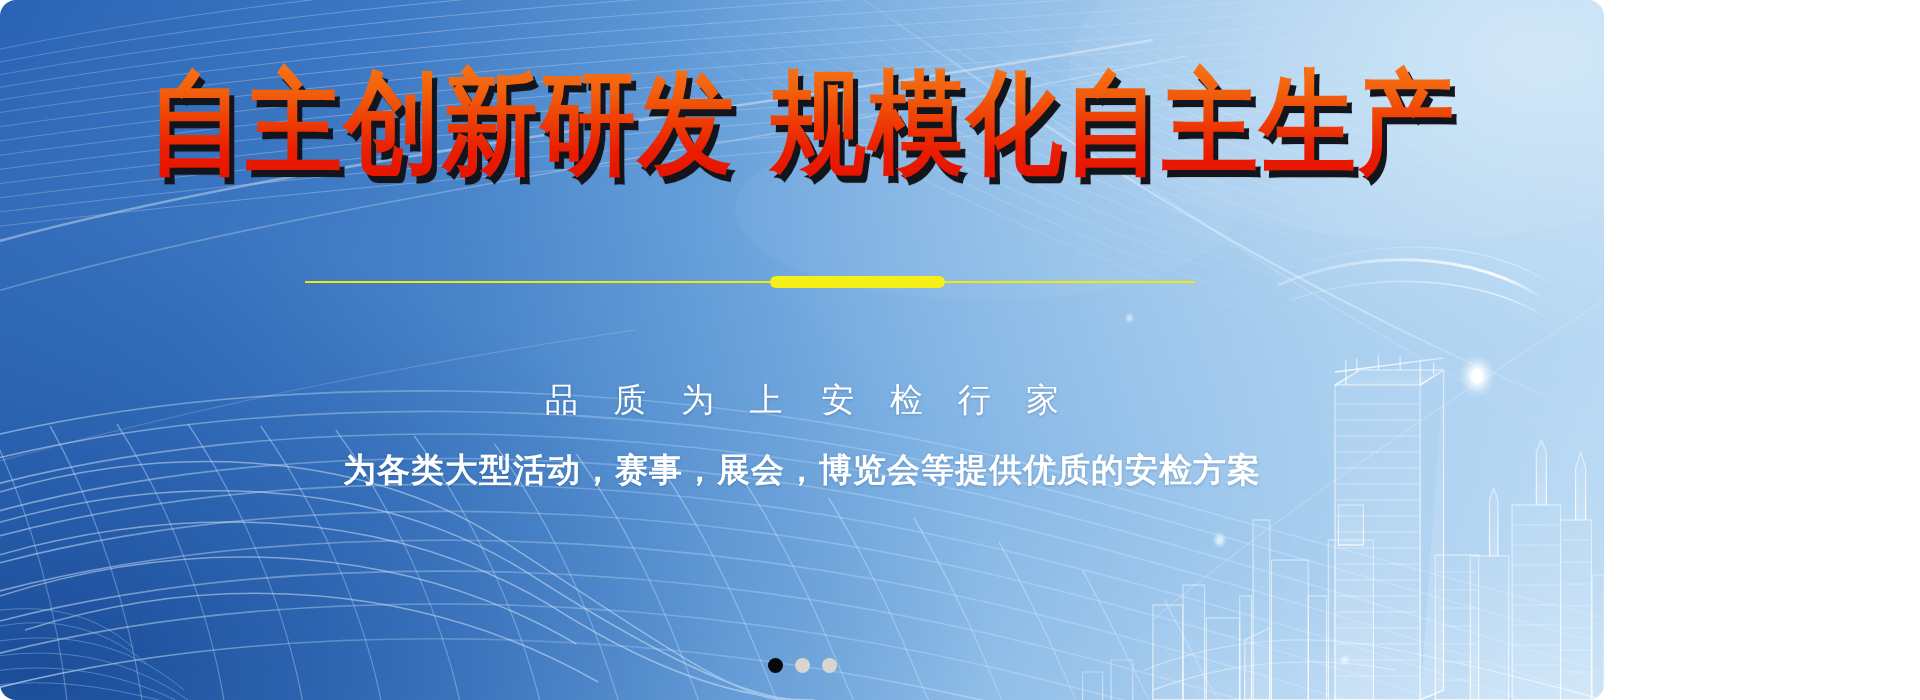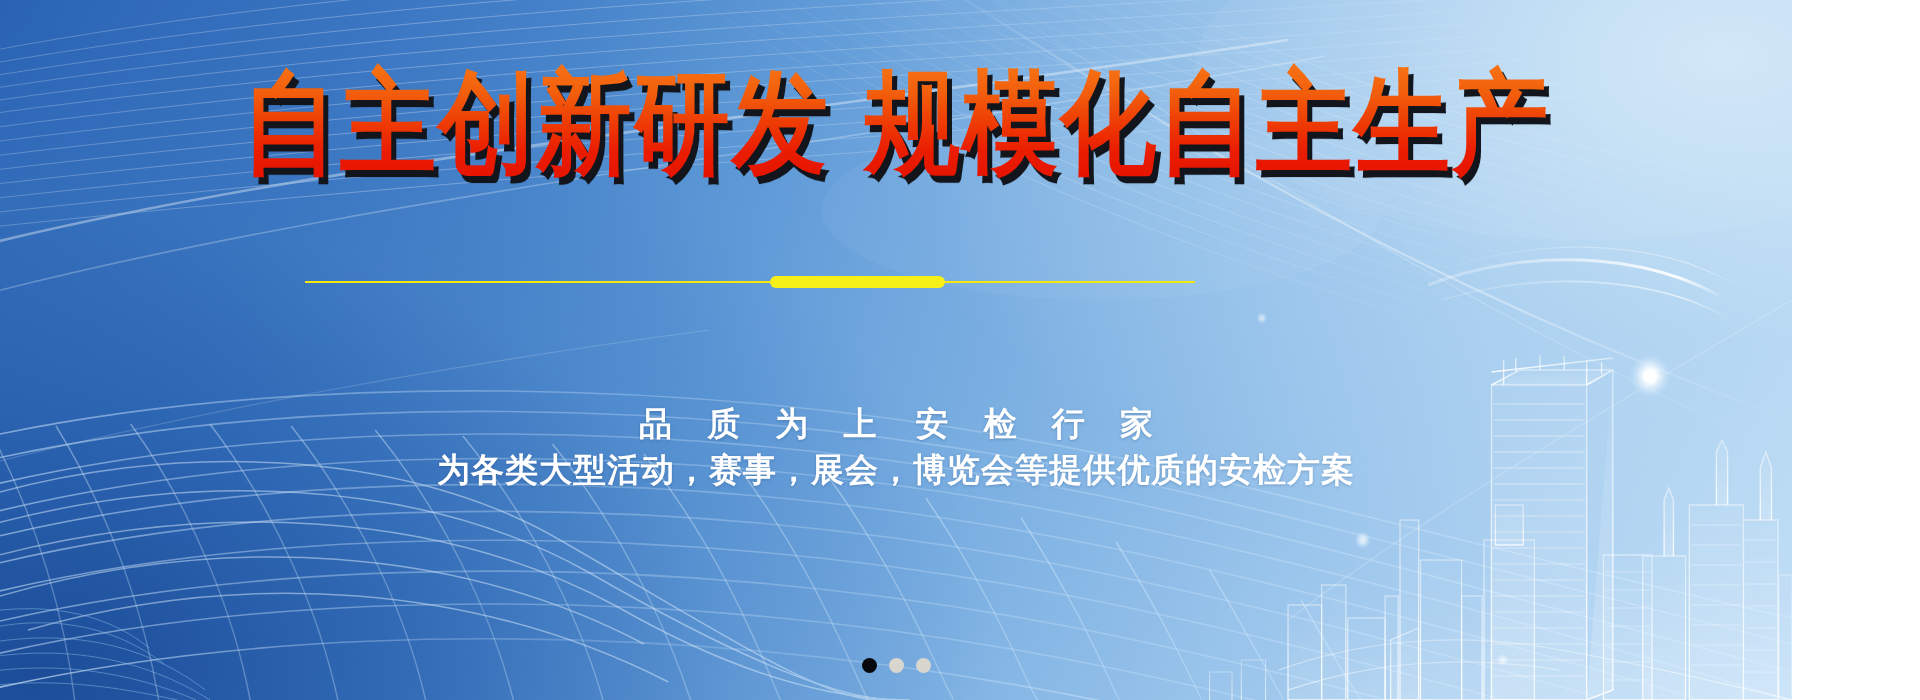--- a/index.html
+++ b/index.html
@@ -7,29 +7,30 @@
     margin: 0;
     padding: 0;
     background: #ffffff;
   }
   body {
     font-family: "Liberation Sans", "DejaVu Sans", sans-serif;
   }
 
   .banner {
     position: relative;
-    width: 1792px;
+    width: 1604px;
     height: 700px;
     overflow: hidden;
     
     background:
       radial-gradient(ellipse 1500px 900px at 96% 8%, rgba(210,232,248,0.95) 0%, rgba(180,214,242,0.55) 32%, rgba(150,195,235,0.15) 58%, rgba(255,255,255,0) 76%),
       radial-gradient(ellipse 1200px 800px at 2% 96%, rgba(26,74,150,0.95) 0%, rgba(37,92,170,0.72) 30%, rgba(60,118,190,0.30) 58%, rgba(255,255,255,0) 80%),
       linear-gradient(118deg, #2a63b4 0%, #3a76c2 18%, #5b97d6 40%, #7fb2e3 60%, #a4cbee 78%, #bedcf5 92%, #c9e3f8 100%);
     user-select: none;
+    border-radius: 16px;
   }
 
   .layer {
     position: absolute;
     inset: 0;
     pointer-events: none;
   }
 
   
   .fan-lines { opacity: 0.55; }
@@ -108,26 +109,25 @@
 
   
   .subtitle-main {
     position: absolute;
     top: 378px;
     left: 0;
     right: 0;
     text-align: center;
     color: #ffffff;
     font-size: 33px;
-    font-weight: 700;
+    font-weight: 400;
     letter-spacing: 13px;
     text-indent: 13px;
     white-space: nowrap;
     text-shadow: 0 1px 3px rgba(20,50,95,0.28);
-    margin-top: 24px;
   }
   .subtitle-main .wide-gap {
     display: inline-block;
     width: 26px;
   }
 
   .subtitle-sub {
     position: absolute;
     top: 448px;
     left: 0;

